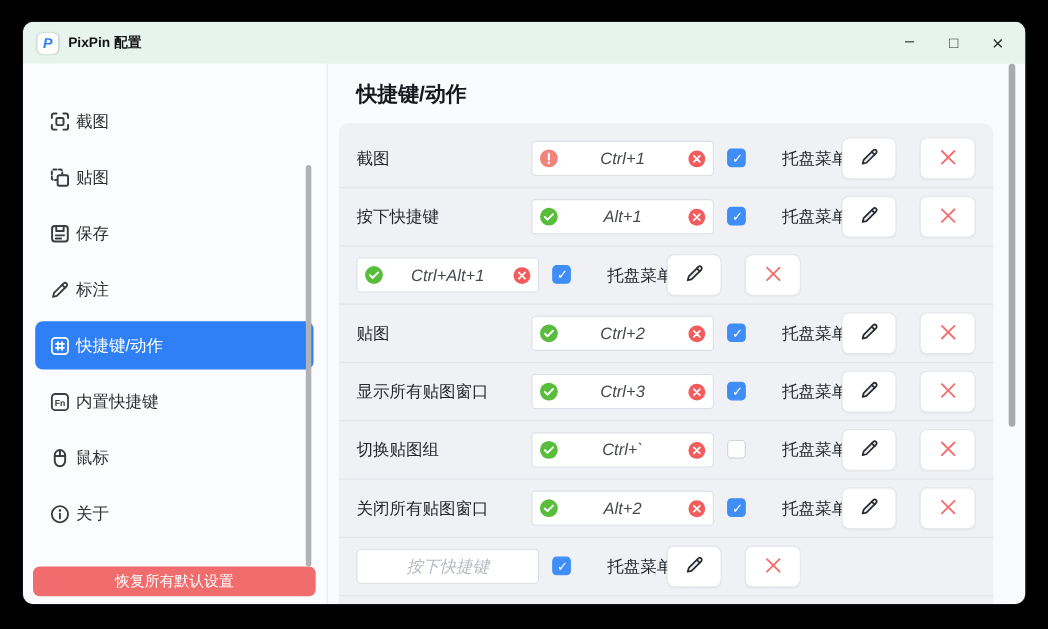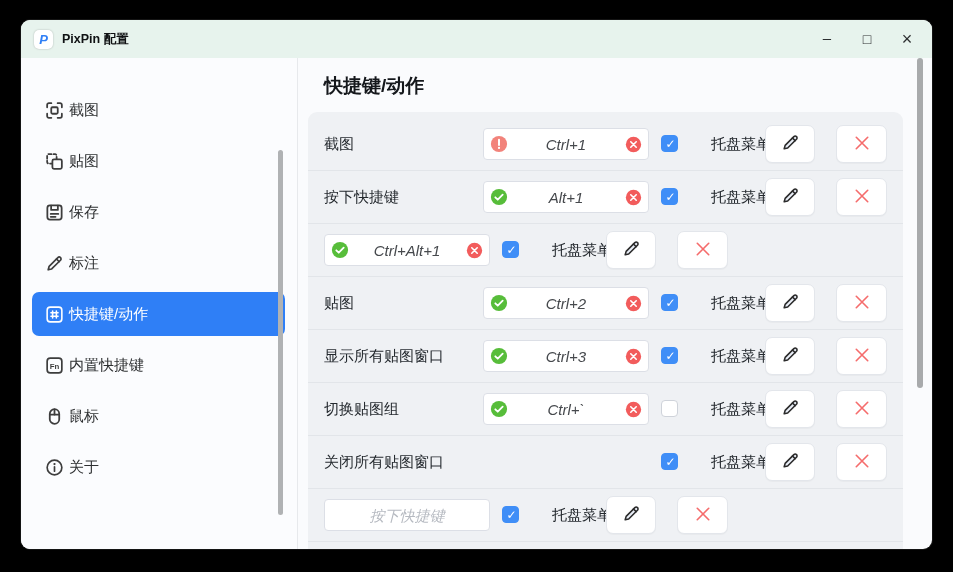--- a/index.html
+++ b/index.html
@@ -202,20 +202,21 @@
             <circle cx="10" cy="10" r="7"></circle>
             <circle cx="10" cy="6.7" r="0.5" fill="#3d3d3d" stroke-width="1.2"></circle>
             <path d="M10 9.4 V13.6"></path>
           </svg>
         </span>
         <span>关于</span>
       </div>
 
     </div>
 
+    <button class="reset-btn">恢复所有默认设置</button>
     <div class="side-scroll"></div>
   </div>
 
   <div class="main-area">
     <h1 class="page-title">快捷键/动作</h1>
     <div class="panel">
   <div class="hotkey-row">
     <span class="row-label">截图</span>
 
     <div class="hotkey-field" data-status="warning">
@@ -469,20 +470,36 @@
         <svg width="22" height="22" viewBox="0 0 20 20" fill="none">
           <path d="M4.8 4.8 L15.2 15.2 M15.2 4.8 L4.8 15.2" stroke="#f56c6c" stroke-width="1.5" stroke-linecap="round"></path>
         </svg>
       </span>
     </button>
   </div>
 
   <div class="hotkey-row">
     <span class="row-label">关闭所有贴图窗口</span>
 
+    <div class="hotkey-field" data-status="ok">
+      <input class="hotkey-input" value="Alt+2" placeholder="按下快捷键" style="">
+      <span class="status-icon st-ok">
+        <svg width="18" height="18" viewBox="0 0 20 20">
+          <circle cx="10" cy="10" r="9" fill="#57bd3a"></circle>
+          <path d="M5.9 10.3 L8.6 13 L14.1 7.4" stroke="#fff" stroke-width="2" fill="none" stroke-linecap="round" stroke-linejoin="round"></path>
+        </svg>
+      </span>
+      
+      <span class="clear-icon">
+        <svg width="17" height="17" viewBox="0 0 20 20">
+          <circle cx="10" cy="10" r="9" fill="#f25c5c"></circle>
+          <path d="M6.8 6.8 L13.2 13.2 M13.2 6.8 L6.8 13.2" stroke="#fff" stroke-width="1.9" stroke-linecap="round"></path>
+        </svg>
+      </span>
+    </div>
 
     <div class="tray">
       <span class="checkbox" data-checked="true"></span>
       <span class="tray-label">托盘菜单</span>
     </div>
 
     <button class="icon-btn edit-btn">
       <span>
         <svg width="21" height="21" viewBox="0 0 20 20" fill="none" stroke="#2b2b2b" stroke-width="1.5" stroke-linecap="round" stroke-linejoin="round">
           <path d="M4 16 L4.9 12.7 L13.2 4.4 A1.75 1.75 0 0 1 15.7 6.9 L7.3 15.2 L4 16 Z" fill="#e9eef7"></path>

